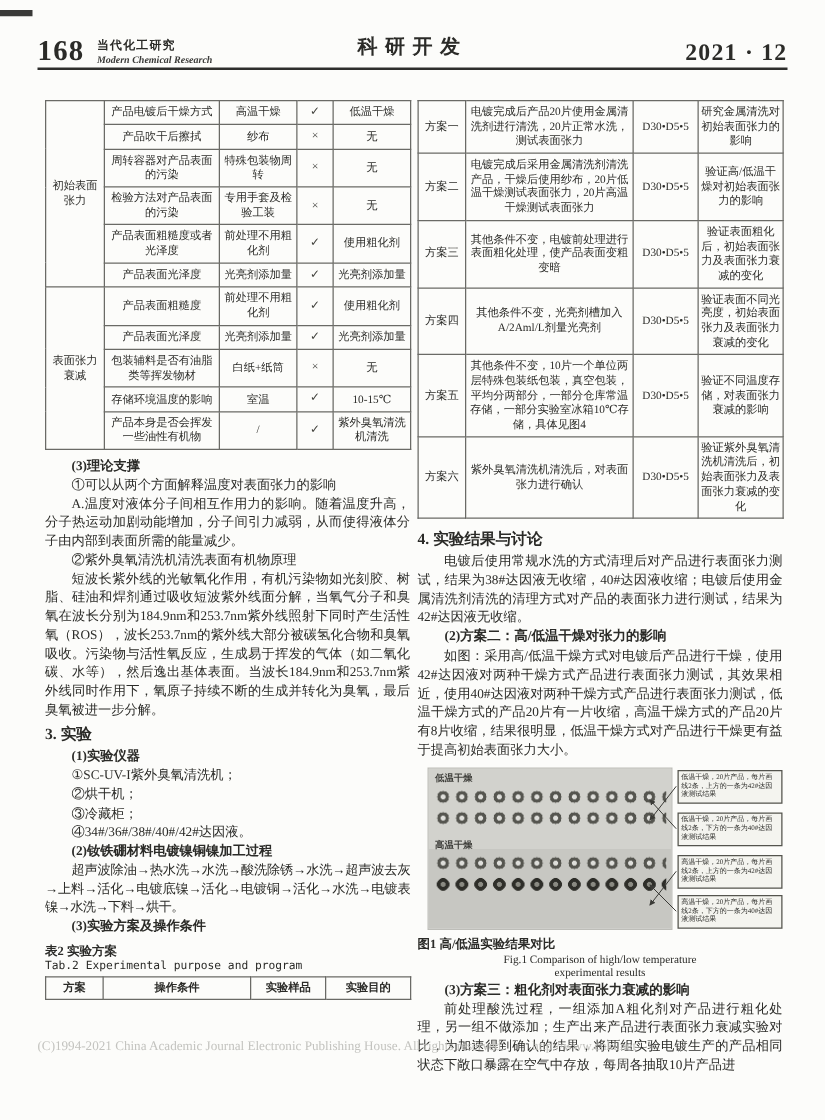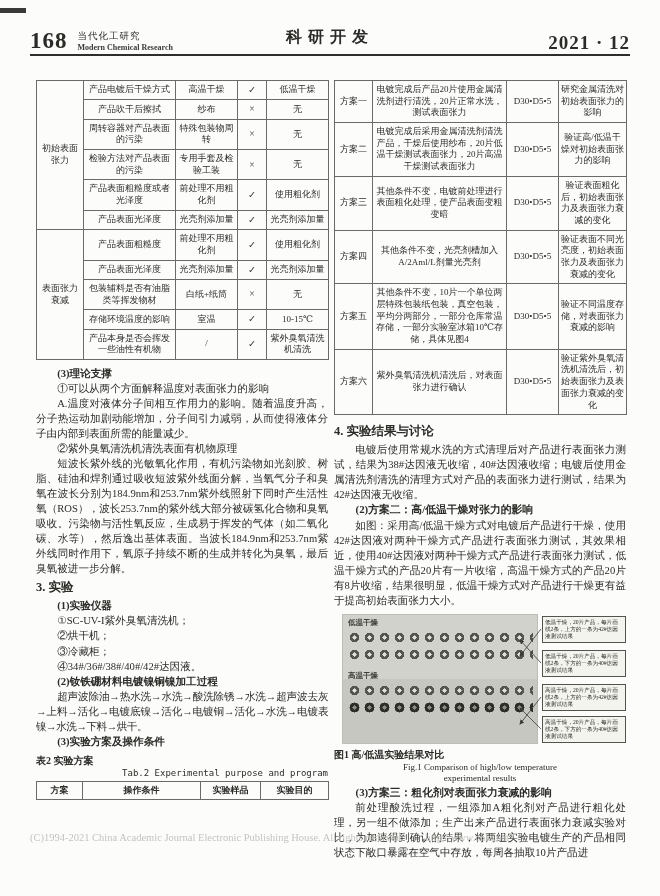--- a/index.html
+++ b/index.html
@@ -6,22 +6,22 @@
   html,body { width:660px; height:896px; }
   body { font-family:"Liberation Serif","DejaVu Serif",serif; background:#fbfbf9; color:#2b2b28; overflow:hidden; }
   .page { position:relative; width:660px; height:896px; background:#fcfcfa; }
   .scan-artifact { position:absolute; left:0; top:8px; width:26px; height:5px; background:#3a3a38; }
 
   
   .hdr { position:absolute; left:30px; right:30px; top:26px; height:30px; border-bottom:2.5px solid #2e2e2c;
          display:flex; align-items:flex-end; padding-bottom:2px; }
   .hdr-pageno { font-size:23px; font-weight:bold; letter-spacing:1px; line-height:1; }
   .hdr-journal { margin-left:8px; padding-left:2px; }
-  .hdr-journal .cn { font-size:9.5px; font-weight:normal; letter-spacing:1px; }
-  .hdr-journal .en { font-size:8px; font-weight:bold; color:#3a3a38; }
+  .hdr-journal .cn { font-size:9.5px; font-weight:bold; letter-spacing:1px; }
+  .hdr-journal .en { font-size:8px; font-style:italic; font-weight:bold; color:#3a3a38; }
   .hdr-section { position:absolute; left:0; right:0; text-align:center; bottom:6px; font-size:16px; font-weight:bold; letter-spacing:6px; }
   .hdr-issue { margin-left:auto; font-size:19px; font-weight:bold; letter-spacing:1px; line-height:1; }
 
   
   .col { position:absolute; top:80px; width:292px; }
   .col-left { left:36px; }
   .col-right { left:334px; }
 
   table { border-collapse:collapse; width:100%; table-layout:fixed; }
   td,th { border:1px solid #6a6a66; font-size:9px; line-height:1.3; text-align:center; vertical-align:middle; padding:3px 2px; }
@@ -41,21 +41,21 @@
   .photo-label { font-size:7.5px; font-weight:bold; color:#3c3c38; padding:3px 0 0 5px; }
   .ring-row { height:15px; margin:2px 4px 0 4px;
       background-image:radial-gradient(circle 6.5px at 7.5px 7.5px, #dededa 0 30%, #55554f 34% 72%, rgba(0,0,0,0) 74%);
       background-size:15px 15px; background-repeat:repeat-x; }
   .ring-row.dark { background-image:radial-gradient(circle 6.5px at 7.5px 7.5px, #8a8a82 0 30%, #2e2e29 34% 76%, rgba(0,0,0,0) 78%); }
   .callouts { position:absolute; right:0; top:0; width:84px; height:130px; }
   .callout { position:absolute; left:0; width:84px; border:1px solid #54544e; background:#f4f4ef; font-size:5.6px; line-height:1.25; padding:2px; color:#2b2b28; text-align:left; }
   .fig-arrows { position:absolute; inset:0; pointer-events:none; }
 
   .tbl2-title-cn { text-align:left; font-size:10px; font-weight:bold; margin-top:5px; }
-  .tbl2-title-en { text-align:right; font-size:9px; font-family:"DejaVu Sans Mono",monospace; margin-bottom:3px; }
+  .tbl2-title-en { text-align:left; font-size:9px; font-family:"DejaVu Sans Mono",monospace; margin-bottom:3px; }
 
   .watermark { position:absolute; left:30px; top:832px; width:600px; font-size:10.5px; color:#c3c3bf;
                font-family:"Liberation Serif",serif; display:flex; }
   .watermark .url { margin-left:22px; }
 
   .arrow-txt { letter-spacing:-0.5px; }
 </style>
 </head>
 <body>
 

